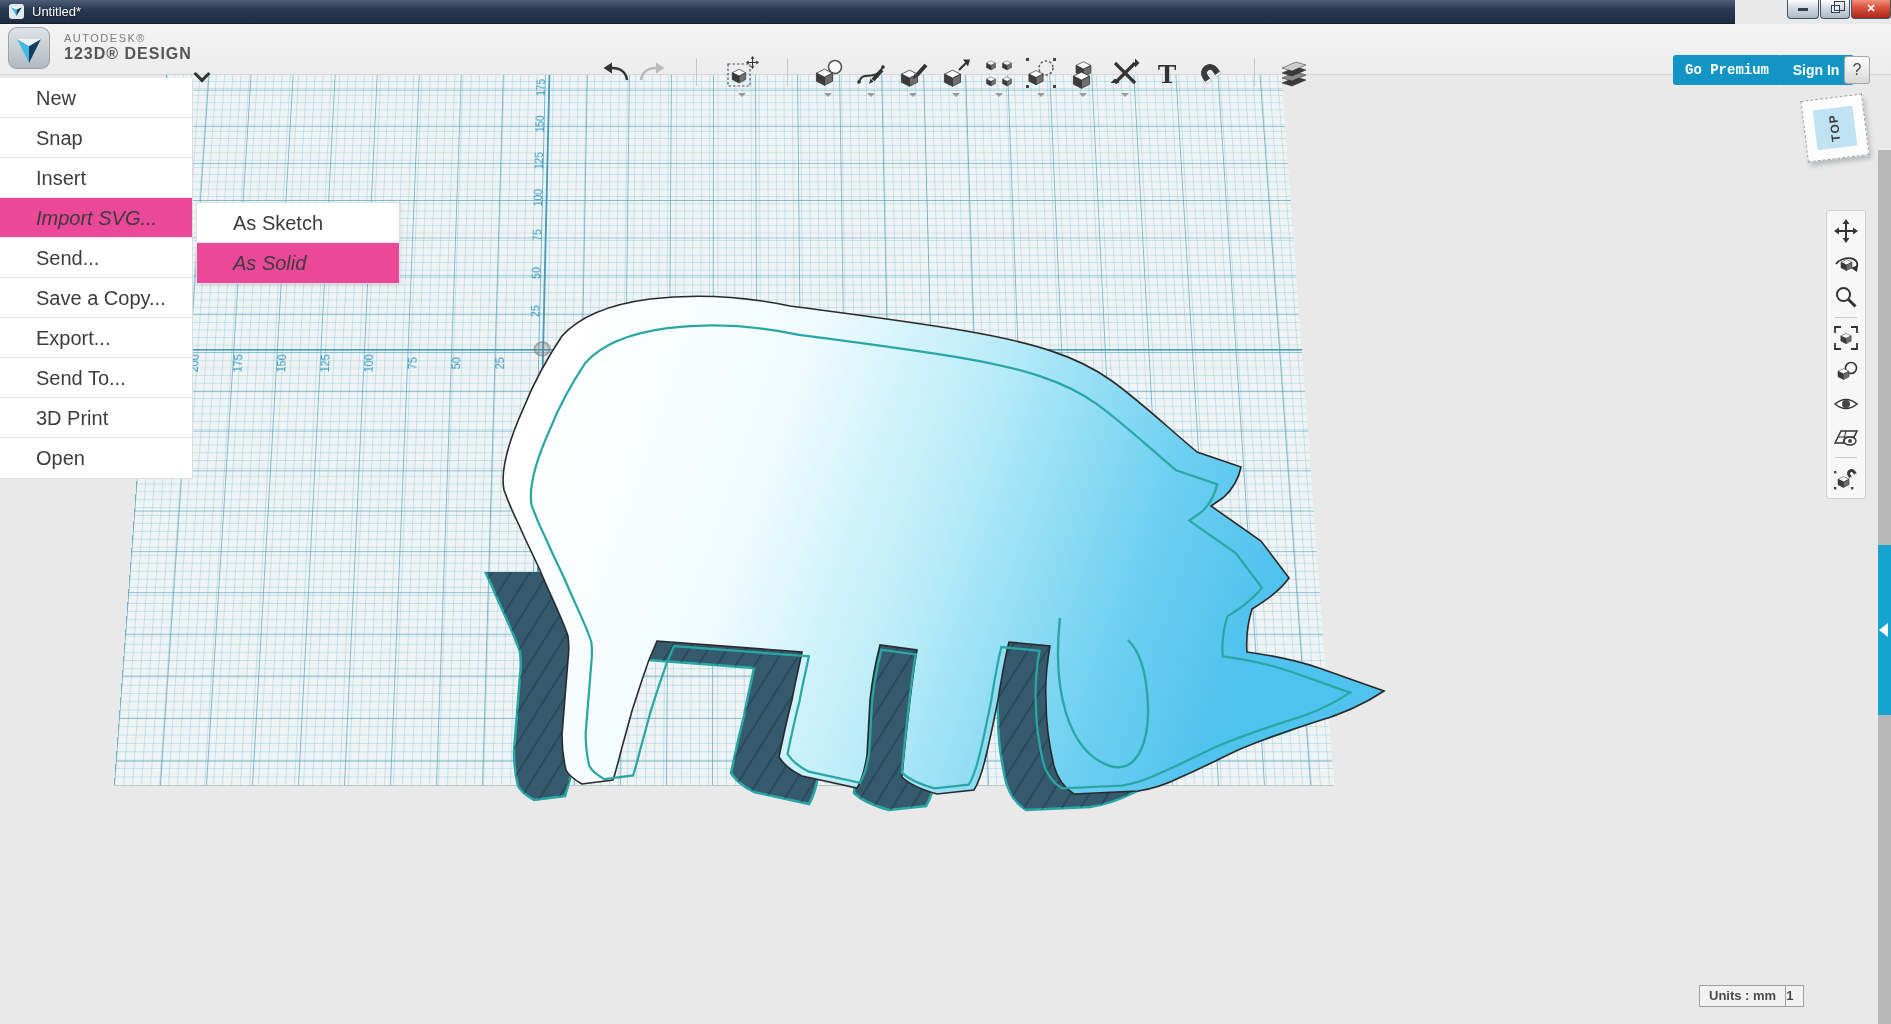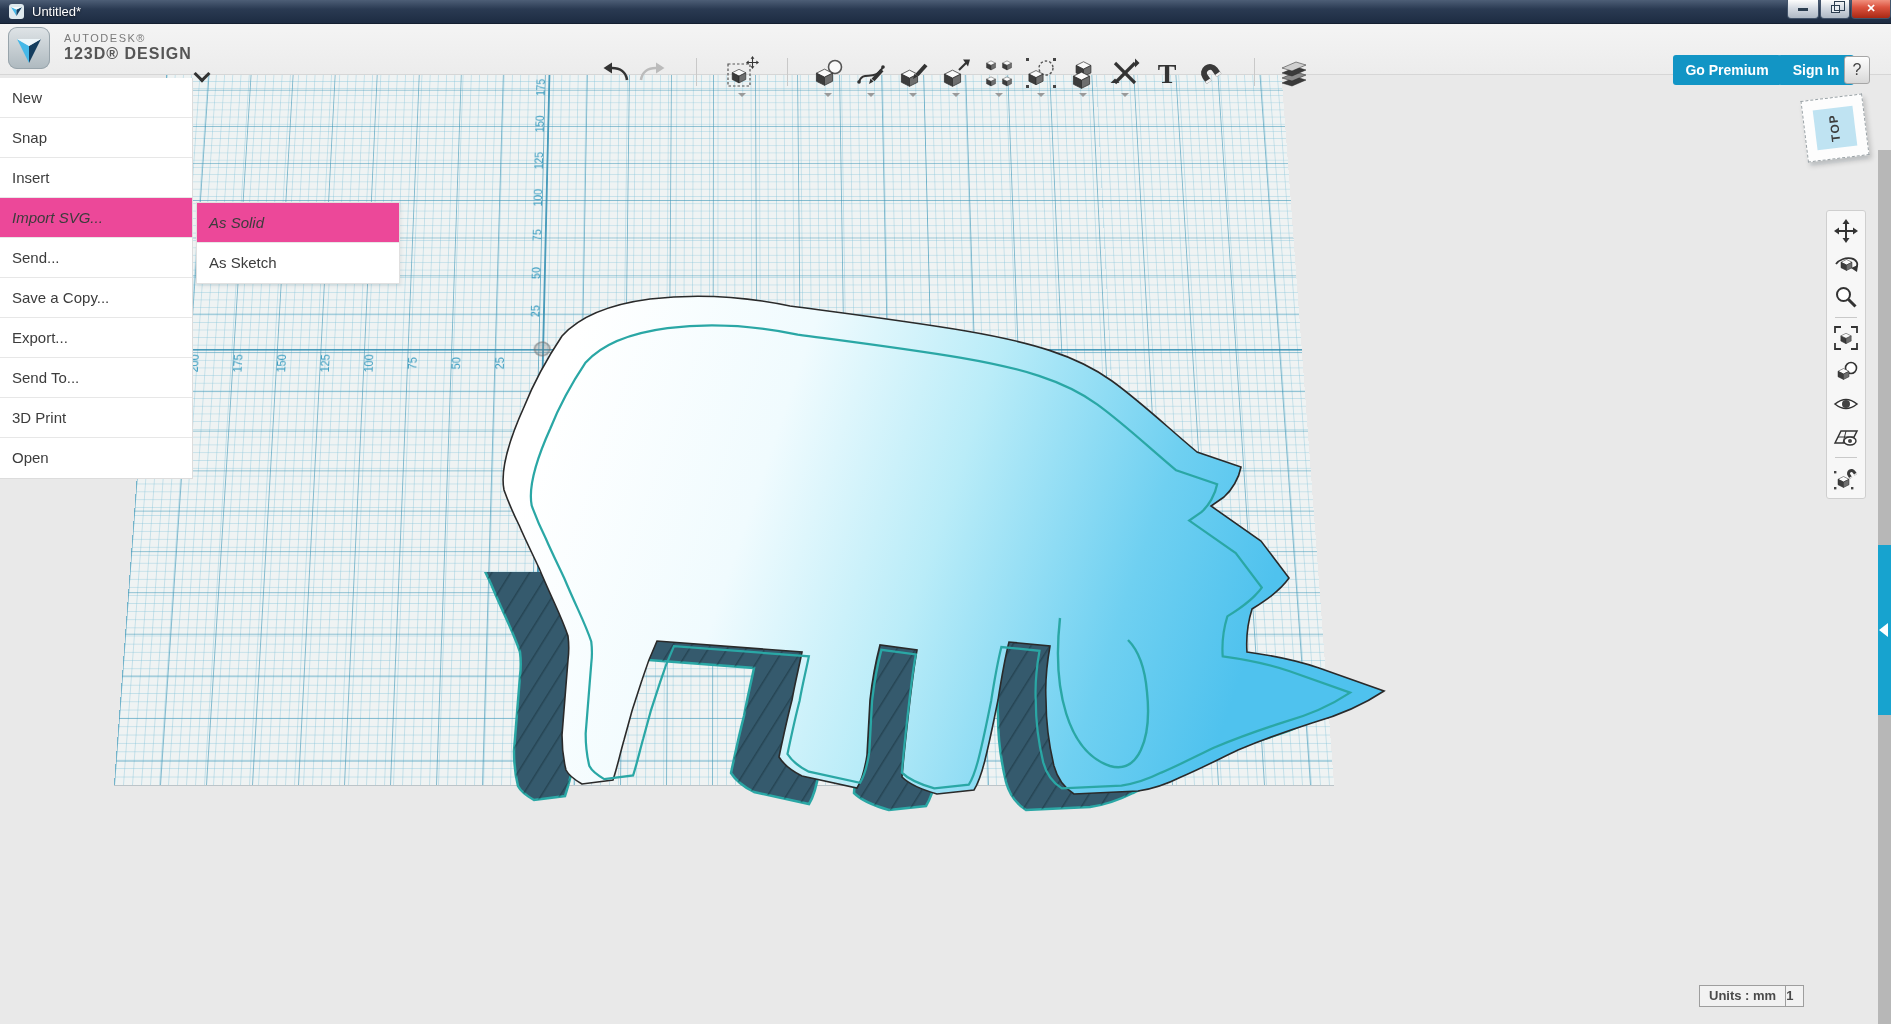--- a/index.html
+++ b/index.html
@@ -1,20 +1,20 @@
 <!DOCTYPE html>
 <html><head>
 <meta charset="utf-8">
 <style>
   * { margin:0; padding:0; box-sizing:border-box; }
   html,body { width:1891px; height:1024px; overflow:hidden;
     font-family:"Liberation Sans", sans-serif; background:#e9e9e9; }
 
   
-  .titlebar { position:absolute; left:0; top:0; width:1891px; height:24px;
+  .titlebar { position:absolute; left:0; top:0; width:1735px; height:24px;
     background:linear-gradient(#4d5e76, #2a3a52 40%, #1d2c42);
     border-bottom:1px solid #141f30; z-index:60; }
   .titlebar .appico { position:absolute; left:9px; top:4px; }
   .titlebar .wtitle { position:absolute; left:32px; top:4px; color:#fff;
     font-size:13px; text-shadow:0 1px 2px rgba(0,0,0,.6); }
   .winbtn { position:absolute; top:0; height:19px; border:1px solid #42536a; border-top:none;
     border-radius:0 0 4px 4px; background:linear-gradient(#fdfdfd,#d4dae2 45%,#aeb8c4);
     color:#2c3e50; font-size:11px; text-align:center; line-height:17px; cursor:pointer; }
   .winbtn.close { background:linear-gradient(#f0907e,#dc5440 40%,#a92814); color:#fff;
     font-weight:bold; }
@@ -102,21 +102,21 @@
   
   .statusbox { position:absolute; top:910px; height:22px; background:#f2f2f2;
     border:1px solid #9e9e9e; color:#4a4a4a; font-size:13px; font-weight:bold;
     line-height:20px; padding:0 9px; z-index:5; cursor:pointer; }
 
   
   .filemenu { position:absolute; left:0; top:78px; width:193px; background:#fff;
     border-right:1px solid #dcdcdc; border-bottom:1px solid #dcdcdc; z-index:40; }
   .submenu { position:absolute; left:196px; top:202px; width:204px; background:#fff;
     border:1px solid #e0e0e0; z-index:40; box-shadow:1px 2px 4px rgba(0,0,0,.08); }
-  .mi { height:40px; line-height:40px; padding-left:12px; font-size:15px; color:#3c3c3c;
+  .mi { height:40px; line-height:40px; padding-left:36px; font-size:20px; color:#3c3c3c;
     border-bottom:1px solid #e7e7e7; cursor:pointer; background:#fff; }
   .mi:last-child { border-bottom:none; }
   .mi.hl { background:#ec4899;font-style:italic; }
 </style>
 </head>
 <body>
 
 <svg width="0" height="0" style="position:absolute" aria-hidden="true">
   <defs>
     <symbol id="i-cube" viewBox="0 0 34 34">
@@ -285,21 +285,21 @@
 
   <div class="tbtn" style="left:1275px">
     <svg width="36" height="36" viewBox="0 0 36 36">
       <polygon points="6,28 20,22 30,25 16,31" fill="#3a3a3a" stroke="#222" stroke-width=".5"></polygon>
       <polygon points="6,23 20,17 30,20 16,26" fill="#8a8a8a" stroke="#222" stroke-width=".5"></polygon>
       <polygon points="6,18 20,12 30,15 16,21" fill="#3a3a3a" stroke="#222" stroke-width=".5"></polygon>
       <polygon points="6,13 20,7 30,10 16,16" fill="#cfcfcf" stroke="#222" stroke-width=".5"></polygon>
     </svg>
   </div>
 
-  <button class="bluebtn" style="left:1673px;width:108px;">Go Premium</button>
+  <button class="bluebtn" style="left:1673px;width:108px;font-family:Liberation Mono, monospace;">Go Premium</button>
   <button class="bluebtn" style="left:1778px;width:76px;">Sign In</button>
   <div class="helpbtn" style="left:1844px">?</div>
 </div>
 
 <div class="viewport">
 
   <div class="grid-plane">
     <div class="x-axis"></div>
     <div class="y-axis"></div>
     <span class="xlab" style="left:36px">200</span>
@@ -429,15 +429,15 @@
   <div class="mi hl">Import SVG...</div>
   <div class="mi">Send...</div>
   <div class="mi">Save a Copy...</div>
   <div class="mi">Export...</div>
   <div class="mi">Send To...</div>
   <div class="mi">3D Print</div>
   <div class="mi">Open</div>
 </div>
 
 <div class="submenu">
+  <div class="mi">As Sketch</div>
   <div class="mi hl">As Solid</div>
-  <div class="mi">As Sketch</div>
 </div>
 
 </body></html>

